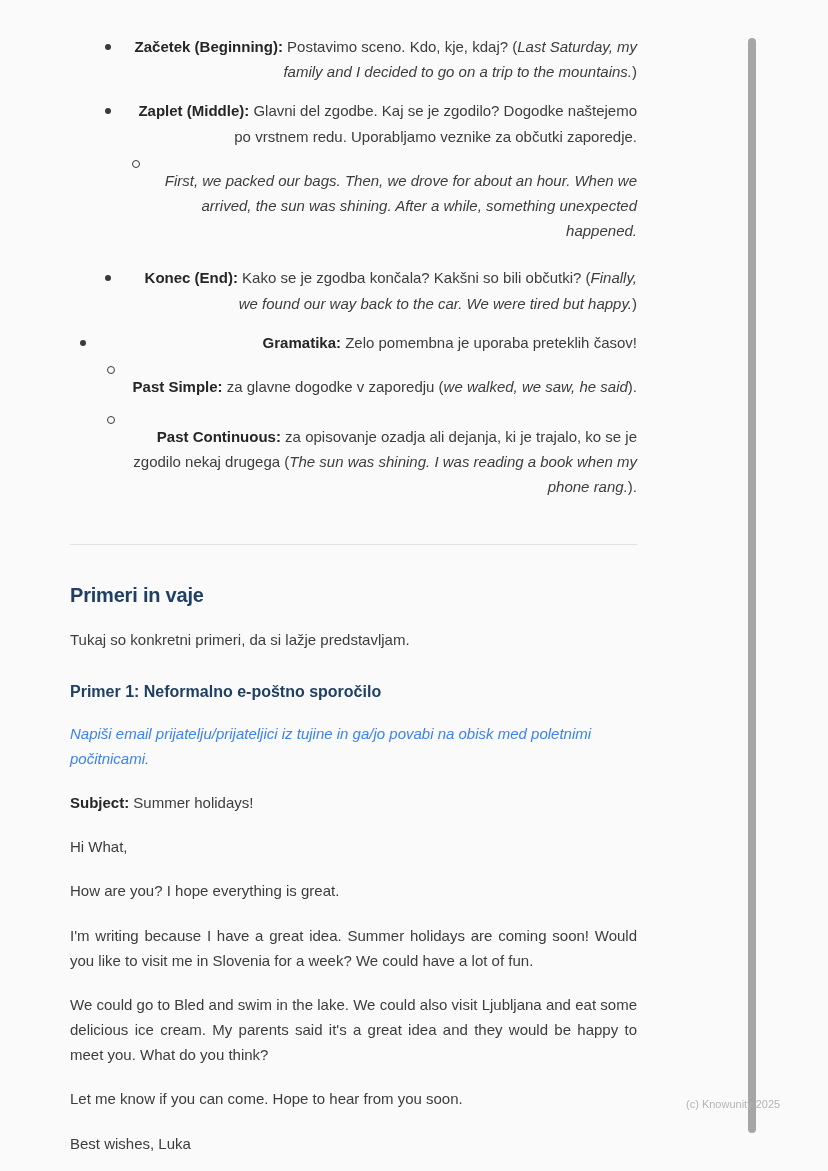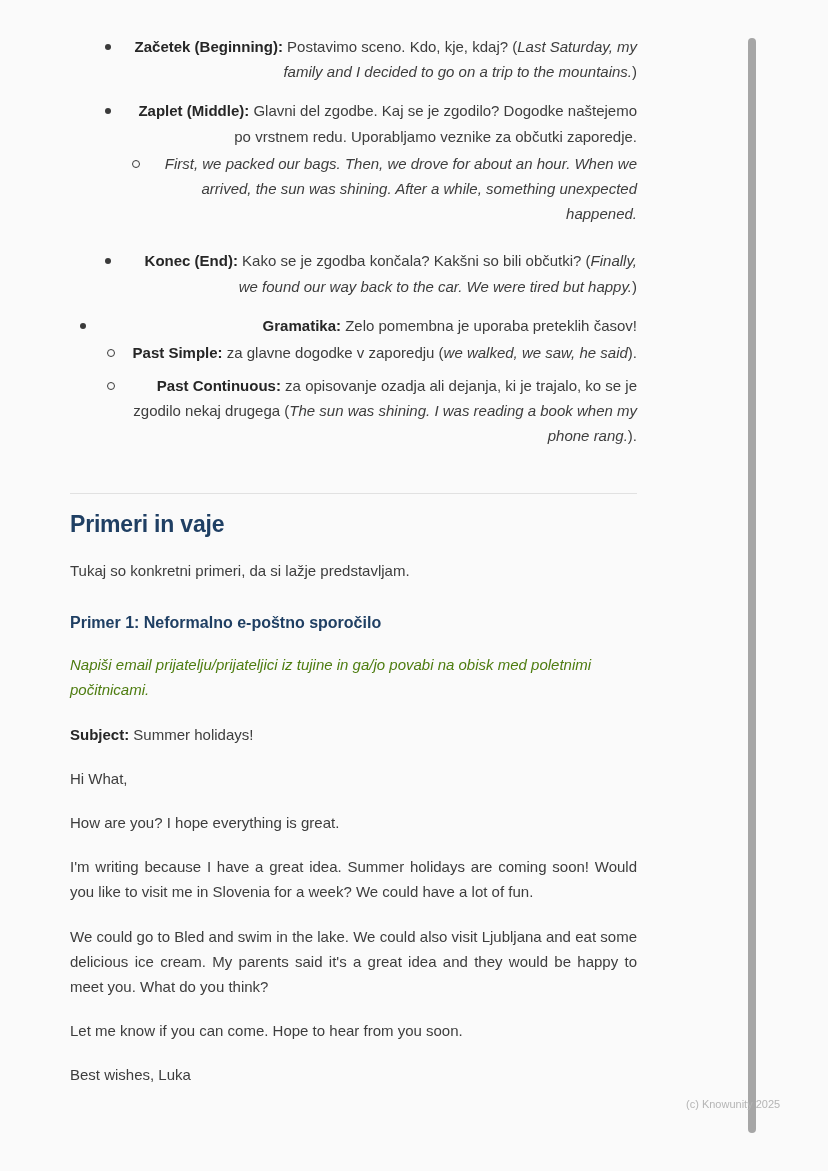--- a/index.html
+++ b/index.html
@@ -19,41 +19,41 @@
     line-height: 1.68;
   }
   b, .lbl { font-weight: 700; color: #262626; }
   i, .it { font-style: italic; }
 
   ul.blist { list-style: none; margin: 0; padding: 0; text-align: right; }
   ul.ul-a { margin-left: 35px; }           
   ul.ul-b { margin-left: 10px; margin-top: 12px; }  
   ul.ul-nested { margin-left: 10px; margin-top: 2px; }
   li.bitem { display: flex; margin-bottom: 14px; }
-  li.bitem-tight { margin-bottom: 8px; }
+  li.bitem-tight { margin-bottom: 8px; flex-direction: column; }
   .marker { flex: 0 0 auto; width: 6px; height: 6px; border-radius: 50%; margin: 10px 11px 0 0; }
   .marker-disc { background: #3a3a3a; }
   .marker-circle { background: transparent; border: 1.5px solid #3a3a3a; width: 6px; height: 6px; box-sizing: content-box; margin-top: 9px; }
   .li-body { flex: 1 1 auto; }
 
   hr.divider { border: none; border-top: 1px solid #e1e1e1; margin: 36px 0 0 0; }
 
   h2.sec-h {
-    font-size: 23px; line-height: 1.2;
-    color: #1f3f63; margin: 17px 0 20px 0;
+    font-size: 20px; line-height: 1.2;
+    color: #1f3f63; margin: 38px 0 20px 0;
     letter-spacing: -0.2px; font-weight: 700;
   }
   h3.sub-h {
     font-size: 16px; line-height: 1.3;
     color: #1f3f63; margin: 30px 0 18px 0;
     font-weight: 700;
   }
   p { margin: 0 0 19px 0; }
   p.justify { text-align: justify; }
-  p.task { font-style: italic; color: #4d7c0f; }
+  p.task { font-style: italic; color: #3b82f6; }
 
   .scrollbar-thumb {
     position: absolute;
     left: 748px; top: 38px;
     width: 8px; height: 1095px;
     background: #a6a6a6;
     border-radius: 4px;
   }
   .copyright {
     position: absolute;

